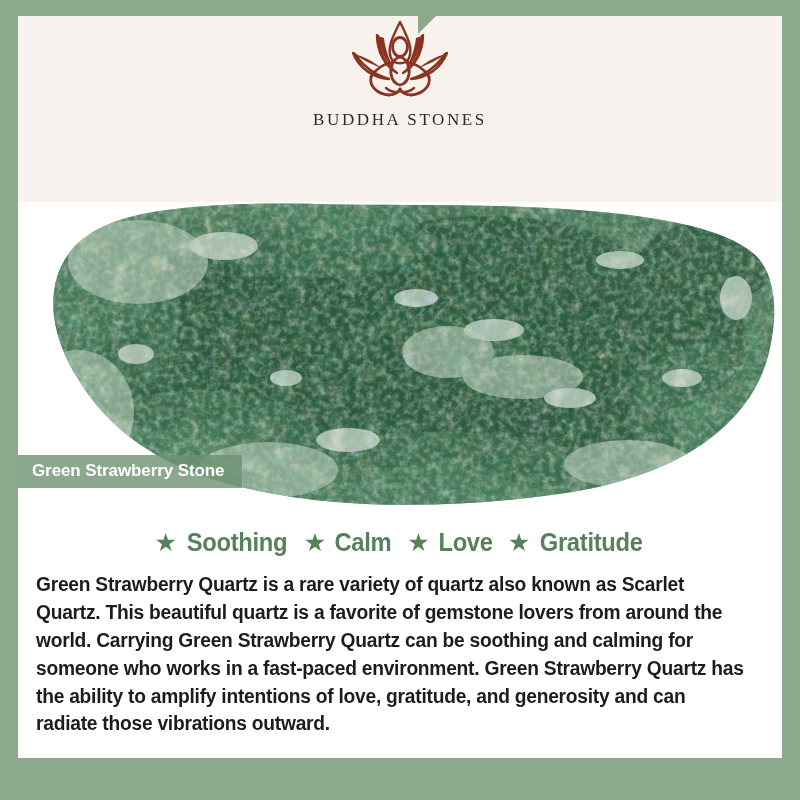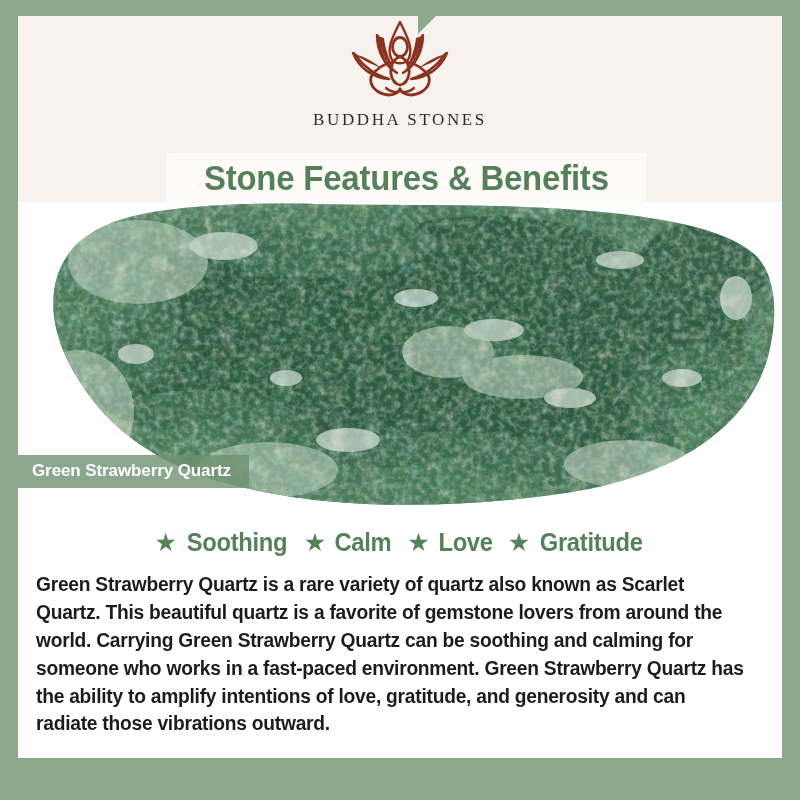--- a/index.html
+++ b/index.html
@@ -269,23 +269,20 @@
           <path d="M70 46 C 80 48, 88 54, 92 61" stroke-width="2.6"></path>
 
           <path d="M34 61 C 32 70, 40 78, 52 79 C 58 79, 62 76, 63 73" stroke-width="2.8"></path>
           <path d="M92 61 C 94 70, 86 78, 74 79 C 68 79, 64 76, 63 73" stroke-width="2.8"></path>
           <path d="M49 72 C 54 76, 59 77, 63 75 C 67 77, 72 76, 77 72" stroke-width="2.4"></path>
         </g>
       </svg>
       <div class="brand-name">BUDDHA STONES</div>
     </div>
 
-    <div class="title-plate">
-      <div class="title-text">Stone Features &amp; Benefits</div>
-    </div>
 
     <div class="photo-wrap">
       <svg class="photo-canvas" viewBox="0 0 764 306" preserveAspectRatio="none" aria-hidden="true">
         <defs>
           <radialGradient id="stoneBody" cx="50%" cy="46%" r="72%">
             <stop offset="0%" stop-color="#2f6140"></stop>
             <stop offset="40%" stop-color="#33694a"></stop>
             <stop offset="72%" stop-color="#5b8a69"></stop>
             <stop offset="100%" stop-color="#9fbfa6"></stop>
           </radialGradient>
@@ -356,21 +353,21 @@
           </g>
 
           <rect x="0" y="0" width="764" height="306" filter="url(#speck)" fill="#ffffff" opacity="0.75"></rect>
 
           <rect x="0" y="0" width="764" height="306" filter="url(#grain)" fill="#3d7050" opacity="0.35"></rect>
 
           <rect x="0" y="0" width="764" height="306" fill="none"></rect>
         </g>
       </svg>
 
-      <div class="photo-caption">Green Strawberry Quartz</div>
+      <div class="photo-caption">Green Strawberry Stone</div>
     </div>
 
     <div class="body-panel">
 
       <div class="benefits-row">
         <span class="benefit">
           <span class="benefit-star">★</span>
           <span class="benefit-label">Soothing</span>
         </span>
         <span class="benefit">

